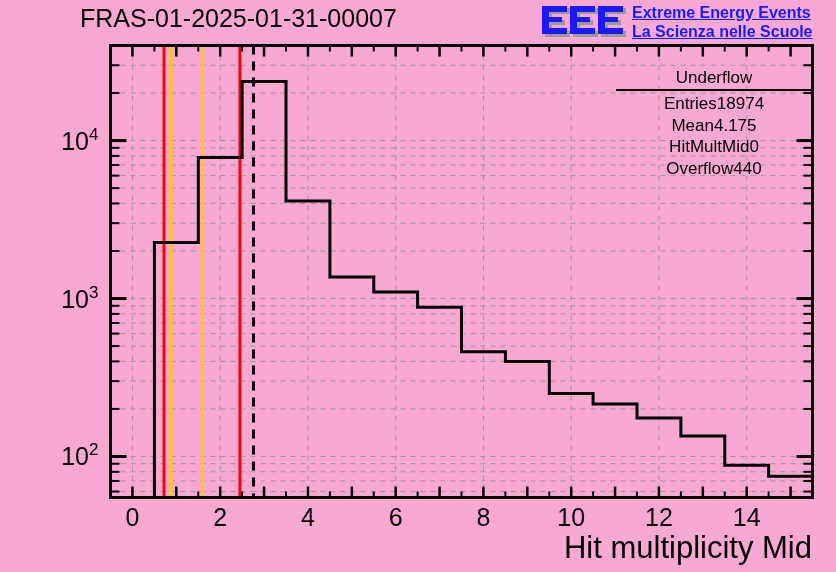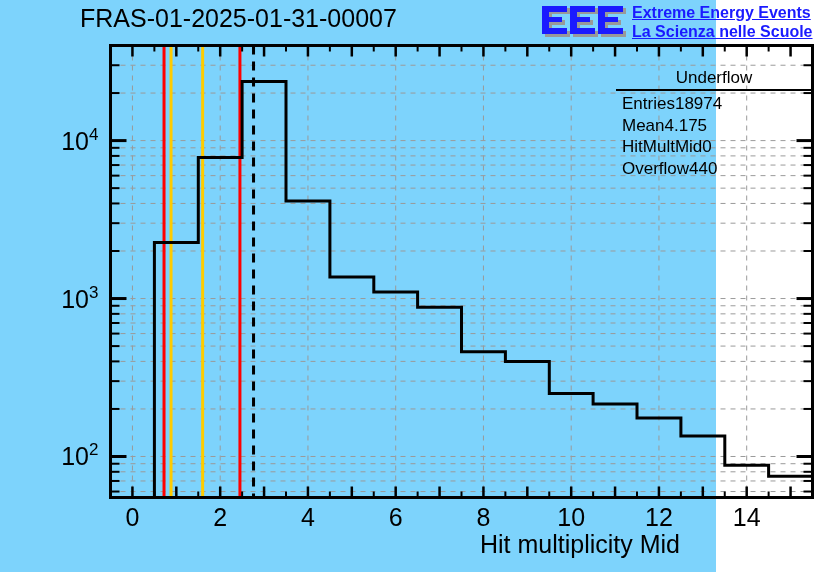--- a/index.html
+++ b/index.html
@@ -1,38 +1,38 @@
 <!DOCTYPE html>
 <html><head>
 <meta charset="utf-8">
 <style>
   html,body{margin:0;padding:0;background:#ffffff;}
   body{width:836px;height:572px;overflow:hidden;
        font-family:"Liberation Sans", sans-serif;color:#000;}
-  #root{position:relative;width:716px;height:572px;background:#7dd3fc;}
+  #root{position:relative;width:836px;height:572px;background:#f9a8d4;}
 
   .title{position:absolute;left:80px;top:4px;font-size:25px;letter-spacing:0px;
          white-space:nowrap;color:#000;}
 
   
   .logo{position:absolute;left:540px;top:2px;width:292px;height:40px;}
   .logo-e-wrap{position:absolute;left:0px;top:2px;width:88px;height:36px;}
   .logo-text{position:absolute;left:92px;top:1px;line-height:19px;}
   .logo-line{font-size:16px;font-weight:bold;color:#1a1aff;white-space:nowrap;text-decoration:underline;}
 
   .plot{position:absolute;left:0;top:0;}
 
-  .axis-title{position:absolute;right:36px;top:530px;font-size:25px;
+  .axis-title{position:absolute;right:24px;top:530px;font-size:31px;
               white-space:nowrap;}
 
   
   .stats{position:absolute;left:616px;top:68px;width:196px;font-size:17px;}
   .stats-name{text-align:center;padding-bottom:1px;}
   .stats-rule{border-bottom:2px solid #000;margin:0 0 2px 0;}
-  .stats-row{display:flex;justify-content:flex-start;line-height:21.5px;
+  .stats-row{display:flex;justify-content:center;line-height:21.5px;
              padding:0 6px 0 6px;}
   .stats-row span{white-space:nowrap;}
 </style>
 </head>
 <body>
 
 <div id="root">
 
   <div class="title">FRAS-01-2025-01-31-00007</div>
 

